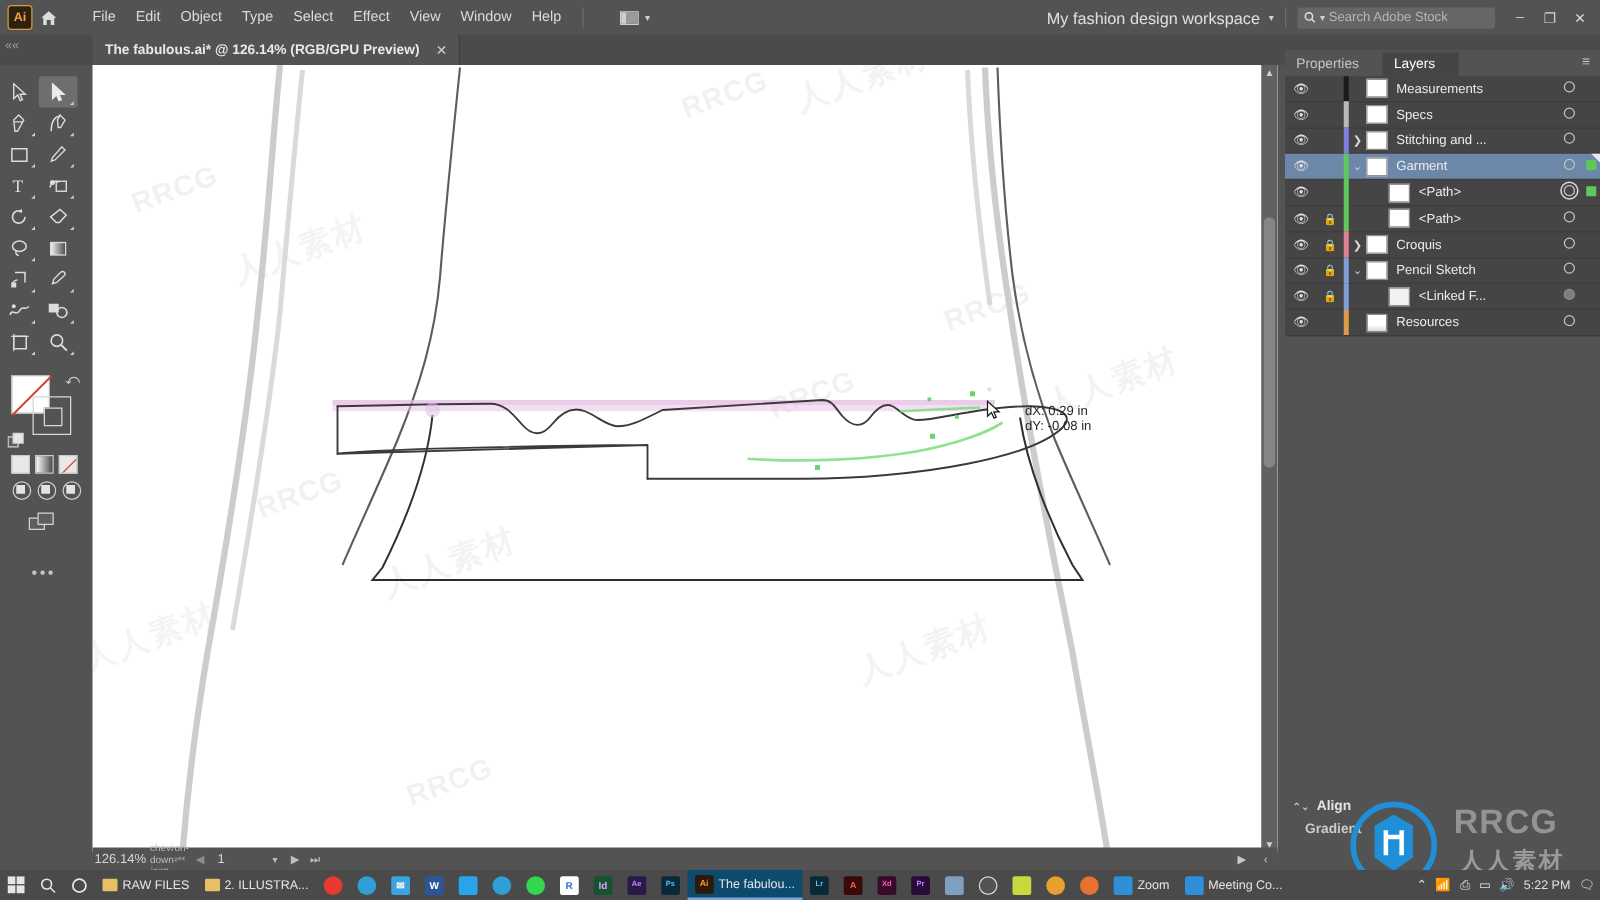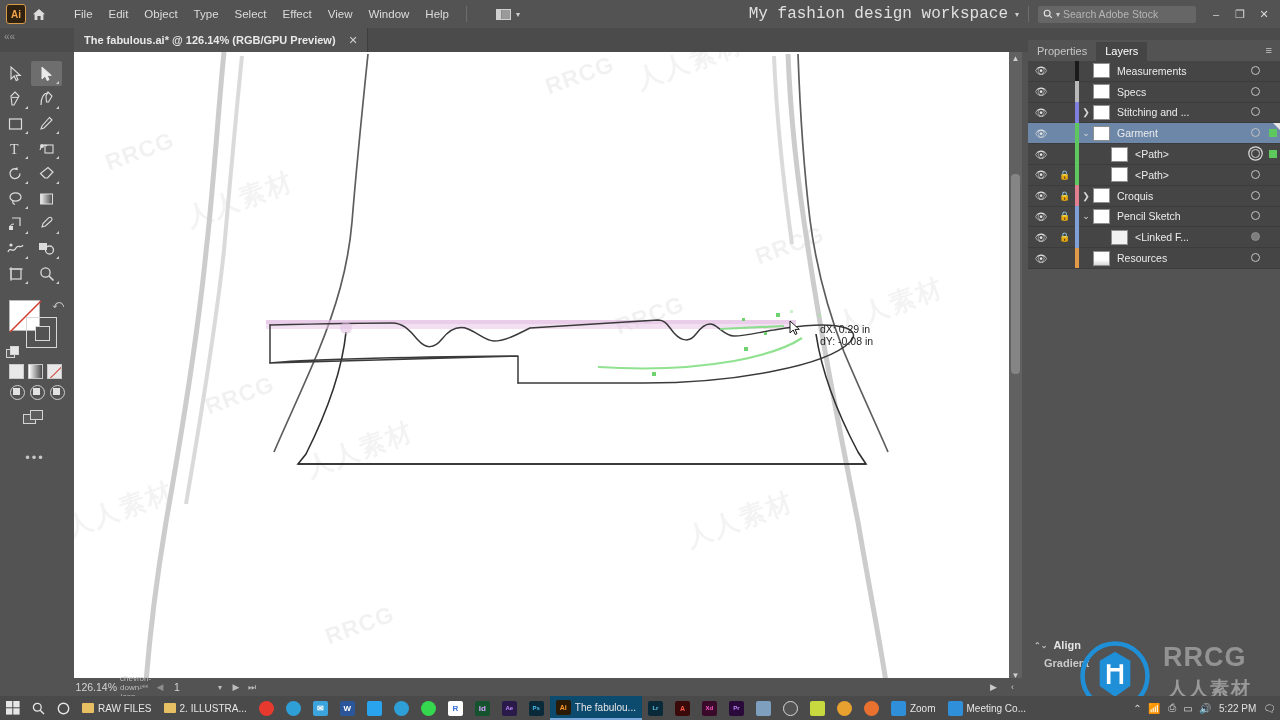--- a/index.html
+++ b/index.html
@@ -23,21 +23,21 @@
   }
   .home-icon{ width:26px;height:28px;display:flex;align-items:center;justify-content:center;color:#d8d8d8;font-size:13px;}
   .menu-items{ display:flex; align-items:center; margin-left:14px; }
   .menu-item{ padding:4px 8px; color:#dcdcdc; font-size:11.5px; cursor:default; }
   .ws-switch{ display:flex;align-items:center;gap:5px; margin-left:14px; padding:3px 6px;}
   .ws-sq{ width:15px;height:11px;border:1px solid #cfcfcf;display:flex;}
   .ws-sq i{display:block;width:5px;background:#cfcfcf;border-right:1px solid #8a8a8a;}
   .ws-sq b{display:block;flex:1;background:#9a9a9a;}
   .chev{ font-size:8px; color:#d0d0d0; }
   .mb-right{ position:absolute; right:0; top:0; height:28px; display:flex; align-items:center; }
-  .workspace-name{ font-size:16px; color:#e0e0e0;font-family:Liberation Mono, monospace; }
+  .workspace-name{ font-size:13px; color:#e0e0e0; }
   .sep-v{ width:1px;height:16px;background:#6d6d6d;margin:0 9px;}
   .stock-search{
     width:158px;height:17px;background:#666666;border-radius:2px;
     display:flex;align-items:center;padding:0 5px;gap:3px;
   }
   .stock-search .ph{ color:#b6b6b6; font-size:10.5px; white-space:nowrap; overflow:hidden;}
   .wbtns{ display:flex; align-items:center; margin-left:8px; margin-right:4px;}
   .wbtn{ width:24px;height:24px;display:flex;align-items:center;justify-content:center;color:#d8d8d8;font-size:11px;}
 
   
@@ -107,21 +107,21 @@
   .zoomfield{ width:46px; text-align:right; padding-right:3px;}
   .sb-ico{ width:16px; text-align:center; color:#bdbdbd; font-size:9px;}
   .sb-ico.dim{ color:#8d8d8d;}
   .pagefield{ width:44px; padding-left:6px;}
   .sb-move{ position:absolute; left:288px;margin-top:38px; }
   .sb-right{ position:absolute; right:8px; display:flex; gap:14px; color:#c9c9c9; font-size:9px;}
 
   
   .rpanel{ position:absolute; left:1028px; top:40px; width:252px; height:656px; background:#535353;}
   .ptabs{ height:21px; display:flex; align-items:flex-end; position:relative;}
-  .ptab{ padding:3px 9px 4px 9px; font-size:11px; color:#c6c6c6;text-align:center;}
+  .ptab{ padding:3px 19px 4px 9px; font-size:11px; color:#c6c6c6;text-align:center;}
   .ptab.active{ background:#454545; color:#ffffff; }
   .pmenu{ position:absolute; right:8px; top:4px; color:#c9c9c9; font-size:11px;}
   .layerlist{ background:#454545; width:252px; }
   .lrow{ display:flex; align-items:center; height:20.8px; border-bottom:1px solid #3c3c3c; position:relative;}
   .lrow.sel{ background:#6c87a8;}
   .lrow .eye{ width:26px; text-align:center; color:#e2e2e2; font-size:10px;}
   .lrow .lock{ width:21px; text-align:center; color:#d8d8d8; font-size:9px;}
   .lrow .lock.dim{ color:#8e8e8e;}
   .lrow .cstrip{ width:4px; height:20.8px; }
   .lrow .tw{ width:14px; text-align:center; color:#d8d8d8; font-size:9px;}

